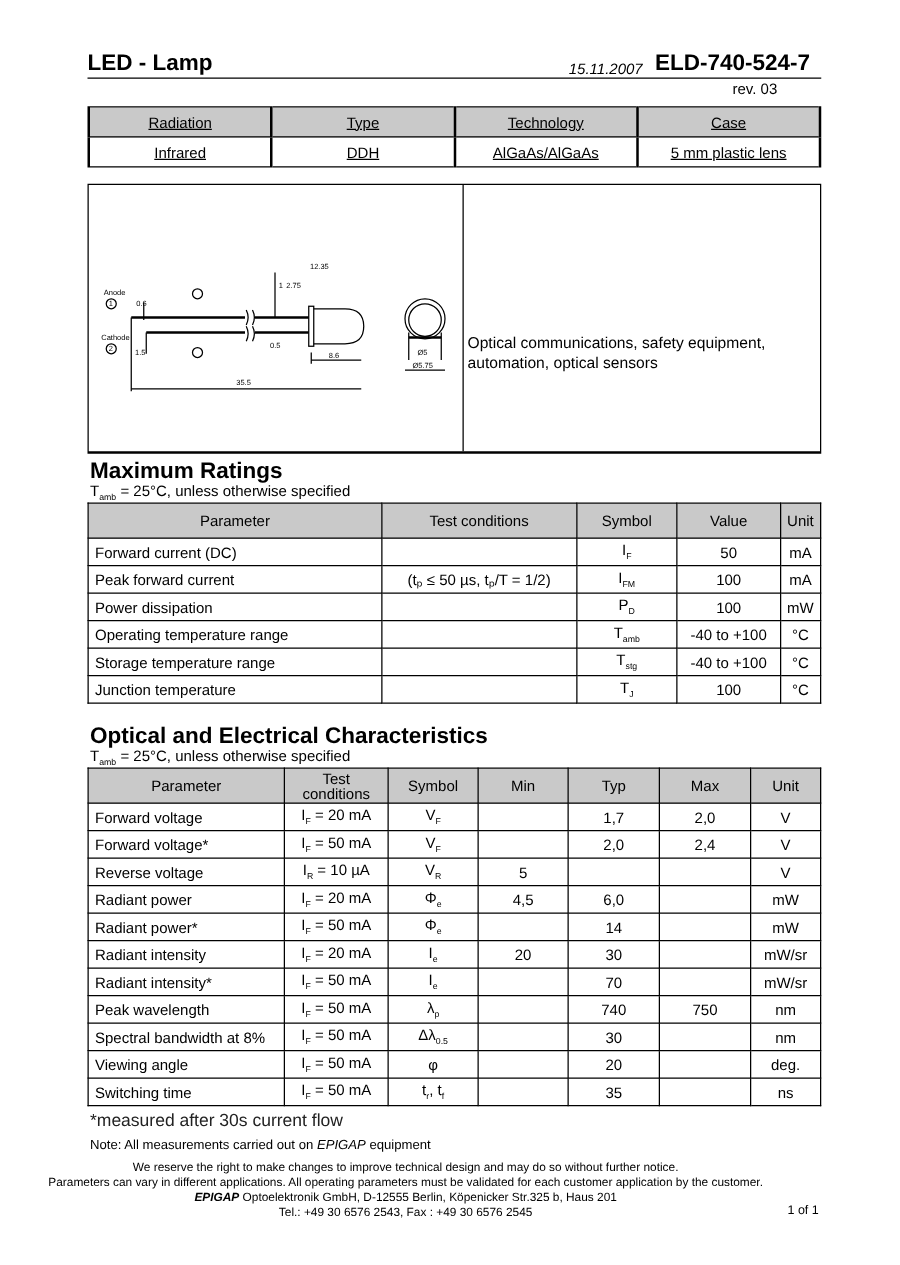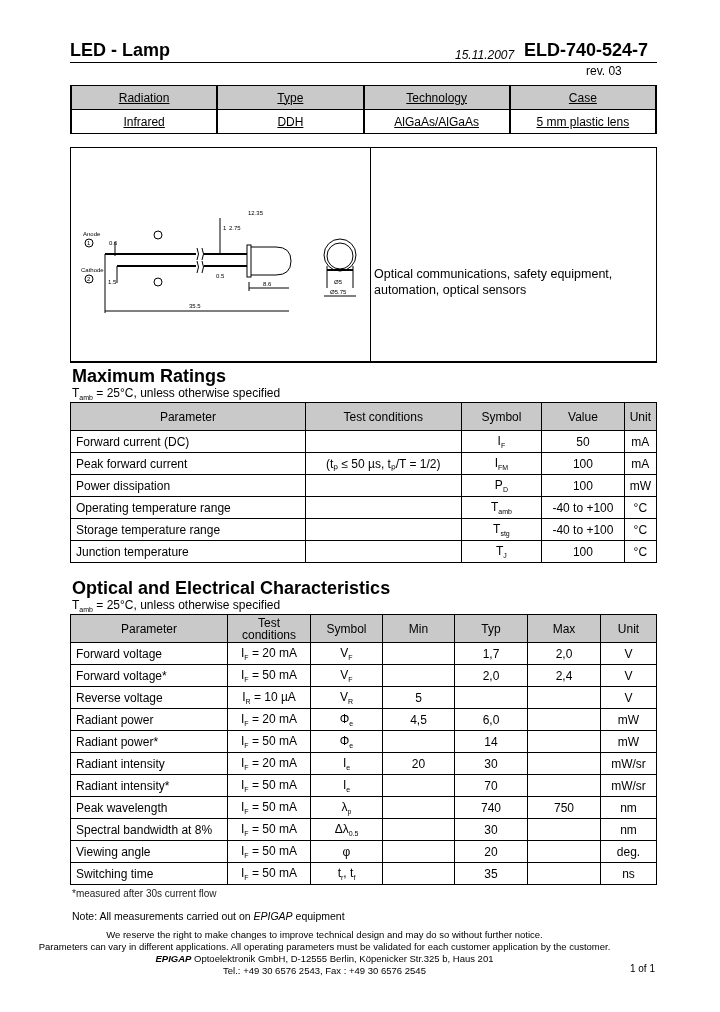--- a/index.html
+++ b/index.html
@@ -28,21 +28,21 @@
   .cond sub { font-size:7px; }
   .tbl-max { position:absolute; left:70px; top:402px; width:587px; }
   .tbl-max th { height:27px; }
   .tbl-max td { height:21px; }
   .tbl-opt { position:absolute; left:70px; top:614px; width:587px; }
   .tbl-opt th { height:27px; line-height:12px; }
   .tbl-opt td { height:21px; }
   .c { text-align:center; }
   .l { text-align:left;margin-top:40px; }
   td sub { font-size:7px; }
-  .footnote { left:72px; top:888px; font-size:10px; color:#222; }
+  .footnote { left:72px; top:888px; font-size:14px; color:#222; }
   .note { left:72px; top:910px; font-size:10.5px; }
   .disc { left:0; width:649px; text-align:center; font-size:9.5px; }
   .page { right:65px; top:963px; font-size:10px; }
 </style>
 </head>
 <body>
 
 <div class="abs title-left">LED - Lamp</div>
 <div class="abs title-right">ELD-740-524-7</div>
 <div class="abs hrule"></div>

